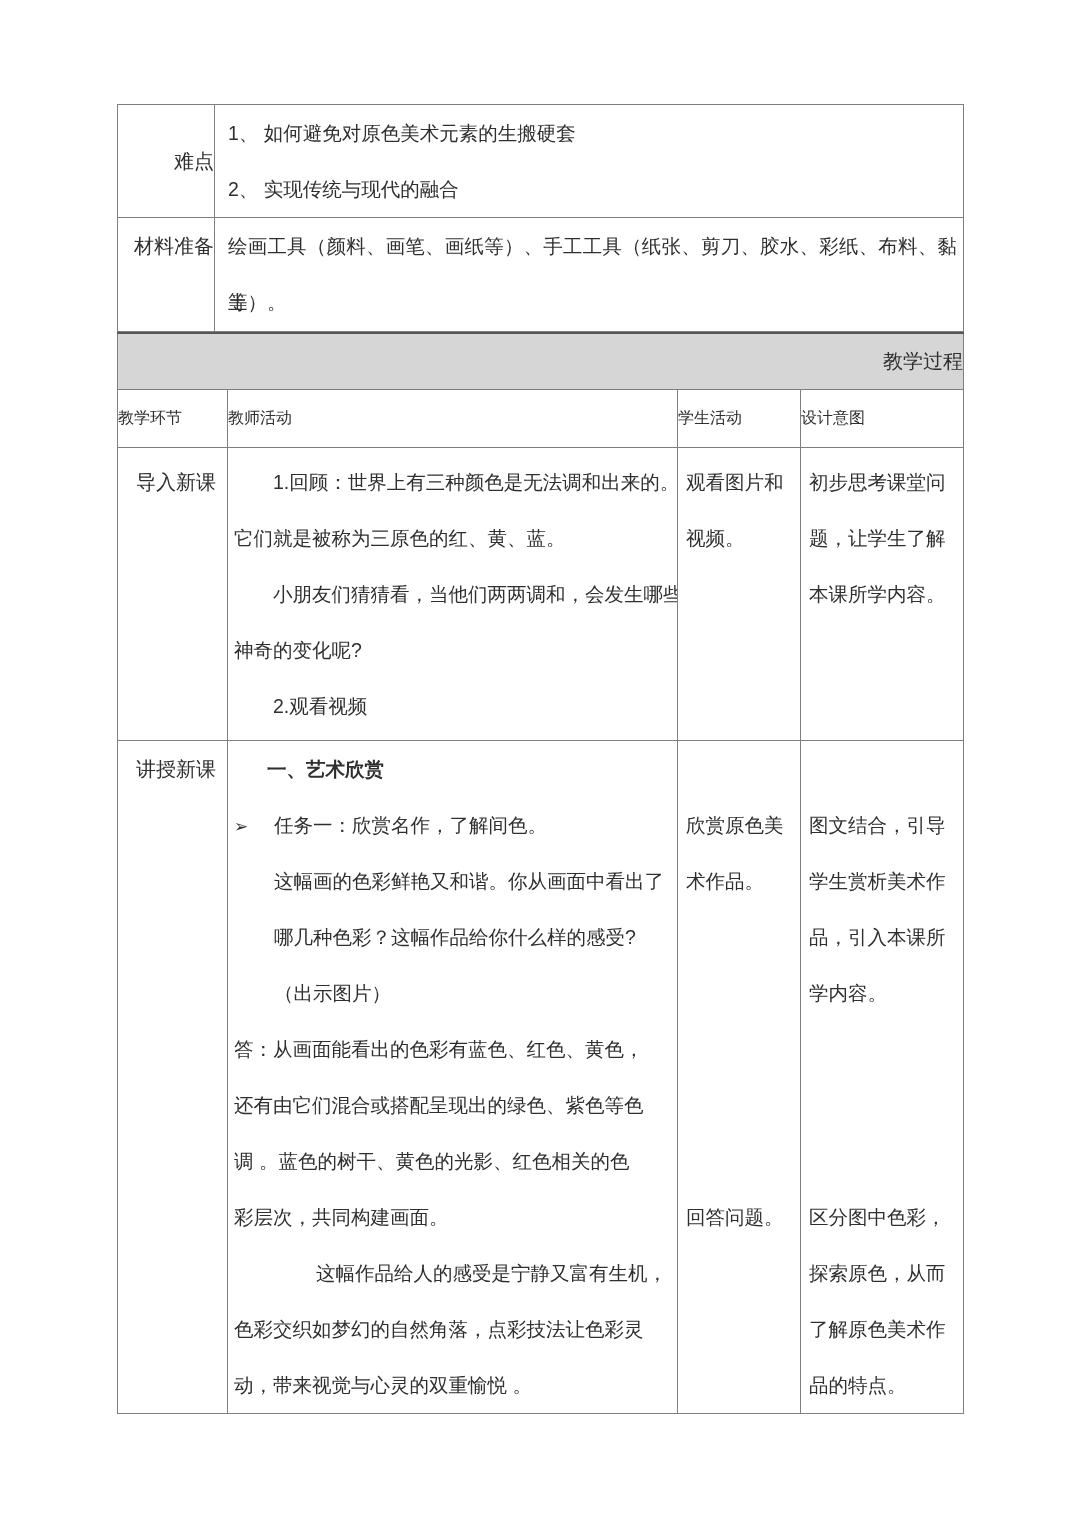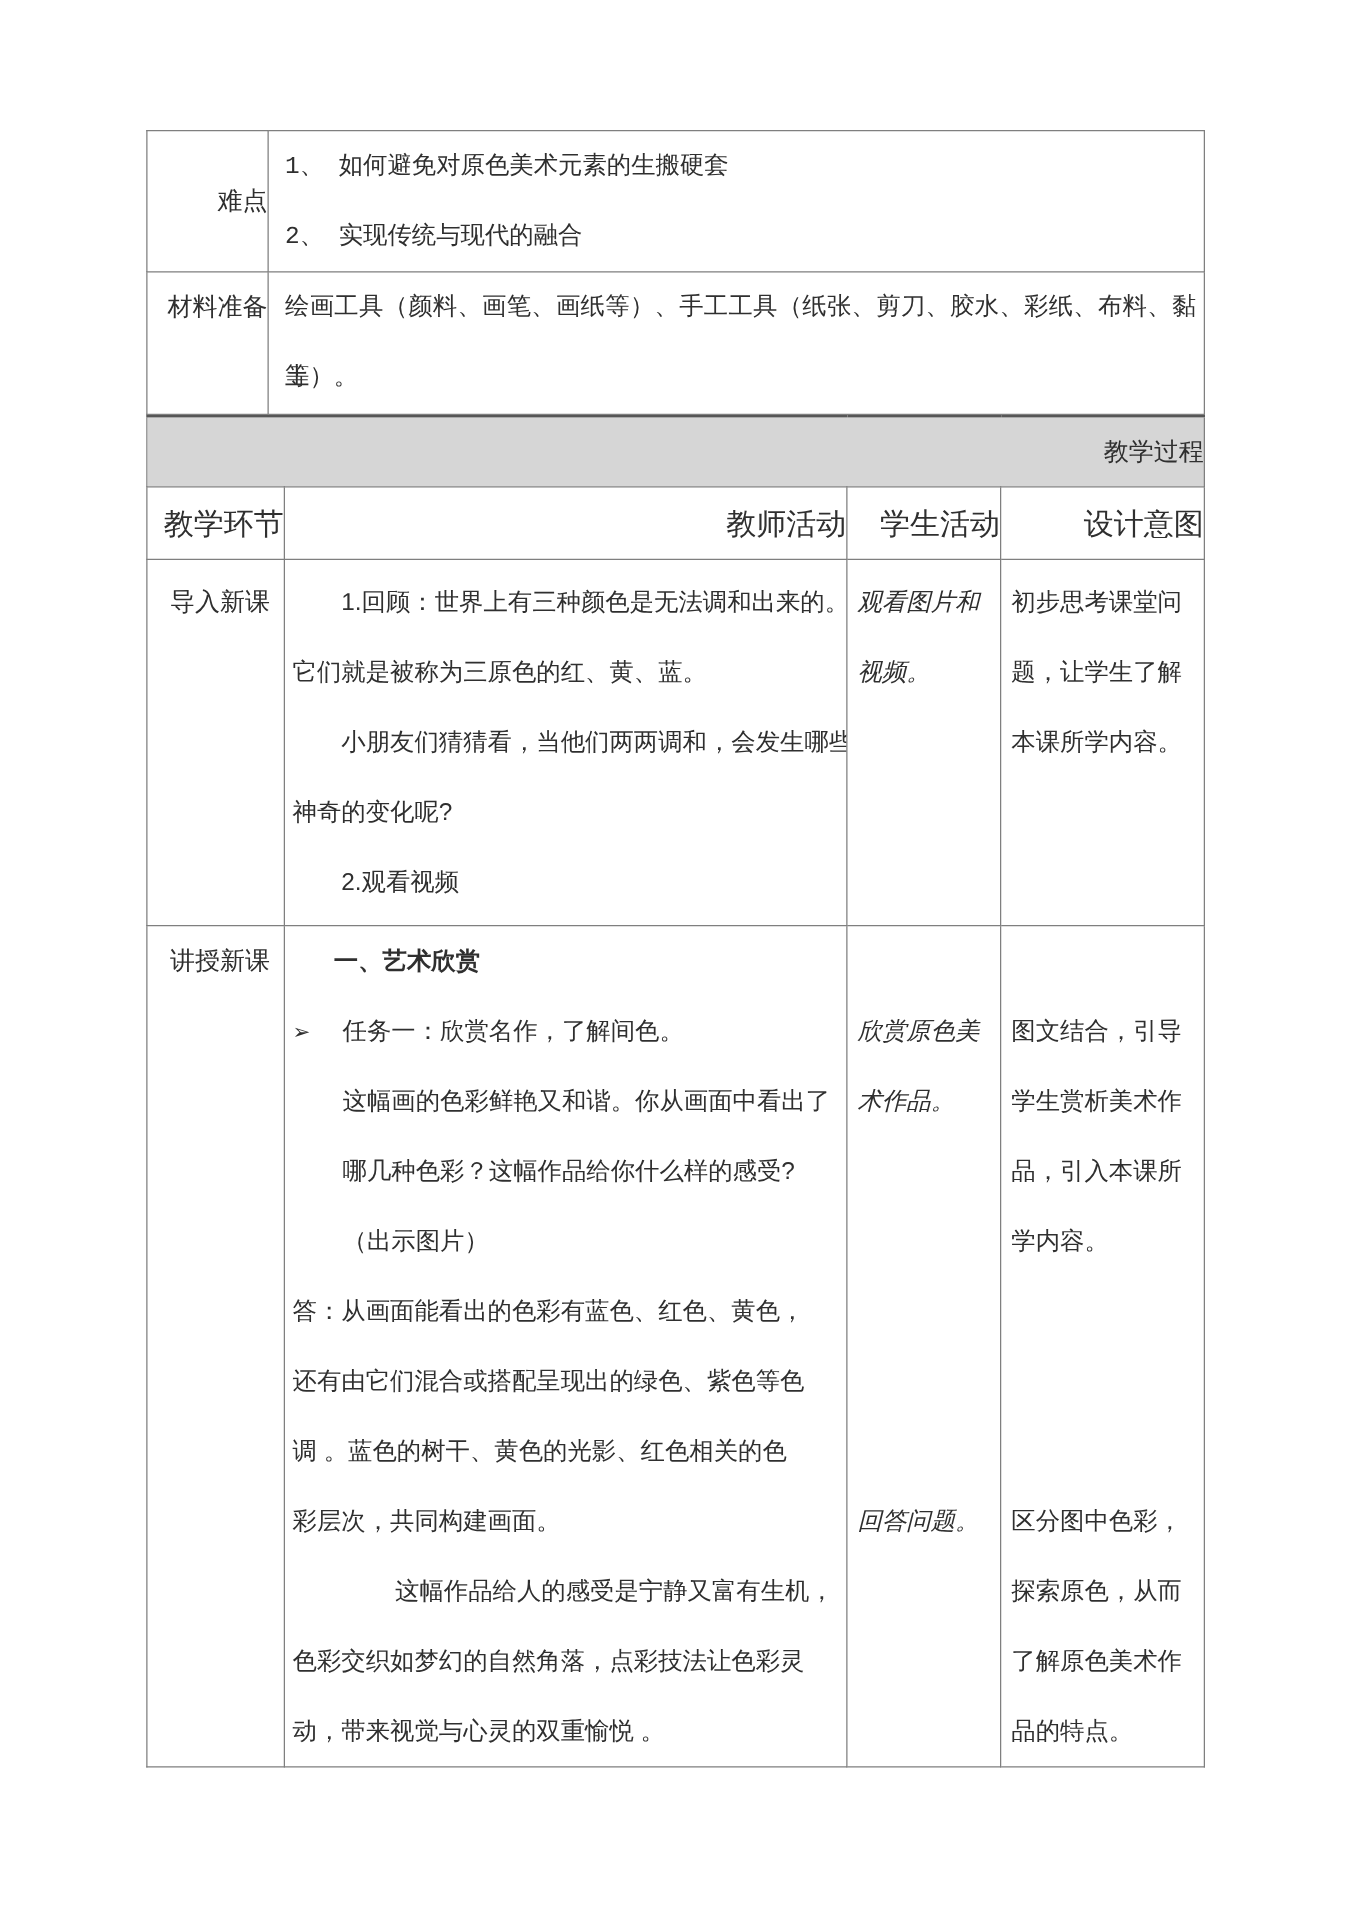--- a/index.html
+++ b/index.html
@@ -11,39 +11,39 @@
   }
   .doc{position:absolute;left:117px;top:104px;width:846px;}
   table.t{border-collapse:collapse;table-layout:fixed;width:846px;}
   table.t td{border:1px solid #7f7f7f;padding:0;vertical-align:top;overflow:hidden;}
 
   
   .info .label-cell{
     width:97px;text-align:right;font-size:20px;line-height:56px;white-space:nowrap;
   }
   .info tr.r-mid td{vertical-align:middle;}
-  .info .content-cell{padding:0 6px 0 13px;font-family:Liberation Mono, monospace;}
+  .info .content-cell{padding:0 6px 0 13px;}
   .info tr.r0{height:113px;}
   .info tr.r1{height:114px;}
 
   
   .proc{margin-top:0;}
   .proc td.band{
     height:55px;background:#d6d6d6;text-align:right;vertical-align:middle;
     font-size:20px;border-top:2px solid #565656;
   }
   .proc tr.head-row td{
-    height:57px;text-align:right;vertical-align:middle;font-size:24px;white-space:nowrap;
+    height:57px;text-align:left;vertical-align:middle;font-size:16px;white-space:nowrap;
   }
   .proc tr.row-intro{height:293px;}
   .proc tr.row-intro td{padding-top:6px;}
   .proc tr.row-teach{height:670px;}
   .proc td.stage-cell{padding-left:7px;text-align:center;}
   .proc td.teacher-cell{padding-left:6px;padding-right:4px;}
-  .proc td.student-cell{padding-left:8px;padding-right:4px;font-style:italic;}
+  .proc td.student-cell{padding-left:8px;padding-right:4px;}
   .proc td.intent-cell{padding-left:8px;padding-right:4px;}
 
   
   .line{
     height:56px;line-height:56px;font-size:19.5px;white-space:nowrap;
   }
   .stage-line{font-size:20px;}
   .line.b{font-weight:bold;margin-left:33px;}
   .line.ind-1{padding-left:39px;}
   .line.ind-2{padding-left:40px;}

